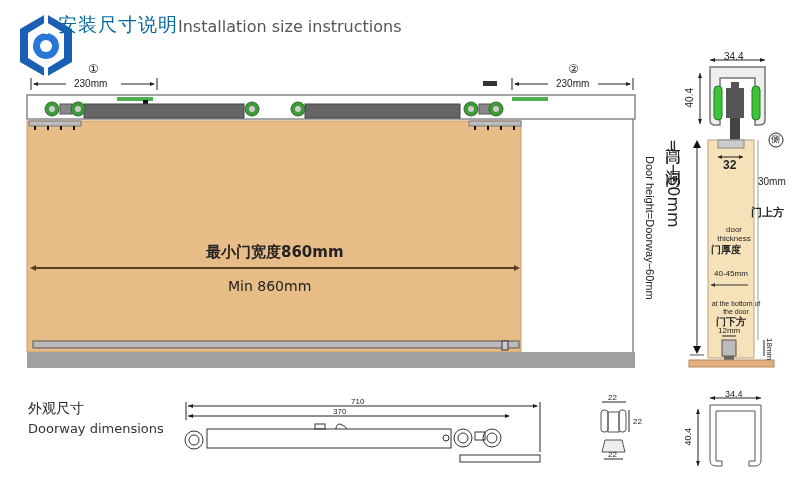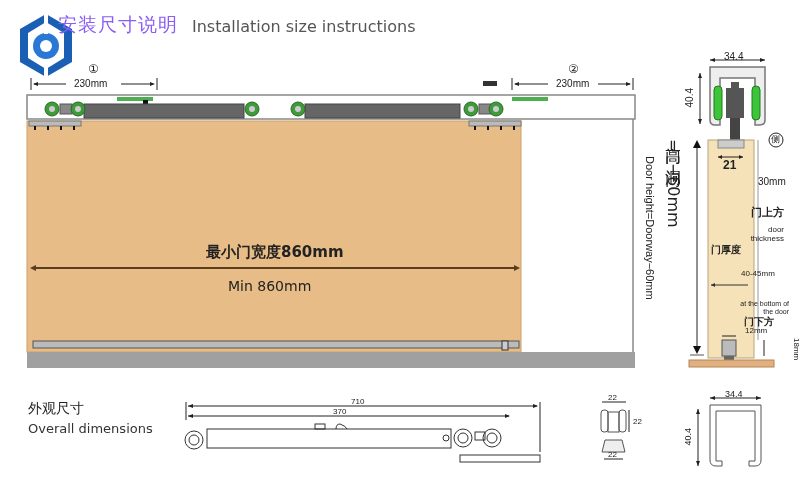--- a/index.html
+++ b/index.html
@@ -1,27 +1,27 @@
 <!DOCTYPE html>
 <html><head>
 <meta charset="utf-8">
 <style>
   html,body{margin:0;padding:0;background:#fff;}
   body{width:800px;height:500px;position:relative;overflow:hidden;font-family:"Liberation Sans","DejaVu Sans",sans-serif;color:#222;}
   .abs{position:absolute;}
-  .title-cn{left:58px;top:12px;font-size:19px;color:#8b5cf6;font-family:"DejaVu Sans",sans-serif;letter-spacing:1px;}
-  .title-en{left:192px;top:17px;font-size:16px;color:#555;font-family:"DejaVu Sans",sans-serif;}
+  .title-cn{left:58px;top:12px;font-size:19px;color:#0369a1;font-family:"DejaVu Sans",sans-serif;letter-spacing:1px;}
+  .title-en{left:178px;top:17px;font-size:16px;color:#555;font-family:"DejaVu Sans",sans-serif;}
   .dimtxt{font-size:10px;color:#222;}
   .circ{font-size:12px;color:#222;}
   .door-cn{font-size:15px;font-weight:bold;color:#222;font-family:"DejaVu Sans",sans-serif;}
   .door-en{font-size:14px;color:#222;font-family:"DejaVu Sans",sans-serif;}
   .ov-cn{left:28px;top:400px;font-size:14px;color:#222;font-family:"DejaVu Sans",sans-serif;}
   .ov-en{left:28px;top:421px;font-size:13px;color:#333;font-family:"DejaVu Sans",sans-serif;}
   .vert{writing-mode:vertical-rl;}
-  .side-small{font-size:8px;color:#222;line-height:9px;text-align:right;margin-left:27px;}
+  .side-small{font-size:8px;color:#222;line-height:9px;text-align:center;}
   .side-cn{font-size:10px;font-weight:bold;color:#222;font-family:"DejaVu Sans",sans-serif;}
   svg{position:absolute;left:0;top:0;}
 </style>
 </head>
 <body>
 
 <svg width="800" height="500">
 
   <rect x="27" y="95" width="608" height="24" fill="#fff" stroke="#888" stroke-width="1.5"></rect>
 
@@ -182,35 +182,35 @@
 <div class="abs circ" style="left:88px;top:62px;">①</div>
 <div class="abs dimtxt" style="left:74px;top:78px;">230mm</div>
 <div class="abs circ" style="left:568px;top:62px;">②</div>
 <div class="abs dimtxt" style="left:556px;top:78px;">230mm</div>
 
 <div class="abs door-cn" style="left:206px;top:243px;">最小门宽度860mm</div>
 <div class="abs door-en" style="left:228px;top:278px;">Min 860mm</div>
 
 <div class="abs dimtxt" style="left:724px;top:51px;">34.4</div>
 <div class="abs dimtxt vert" style="left:684px;top:88px;transform:rotate(180deg);">40.4</div>
-<div class="abs" style="left:723px;top:158px;font-size:12px;font-weight:bold;">21</div>
+<div class="abs" style="left:723px;top:158px;font-size:12px;font-weight:bold;">32</div>
 <div class="abs" style="left:771px;top:133px;font-size:9px;">侧</div>
 <div class="abs dimtxt" style="left:758px;top:176px;">30mm</div>
 <div class="abs vert" style="left:662px;top:134px;font-size:16px;font-family:'DejaVu Sans',sans-serif;">门高 = 门洞 −60mm</div>
 <div class="abs vert" style="left:644px;top:156px;font-size:11px;">Door height=Doorway−60mm</div>
 <div class="abs side-cn" style="left:711px;top:205px;font-size:11px;padding-left:40px;">门上方</div>
 <div class="abs side-small" style="left:711px;top:225px;width:46px;">door thickness</div>
 <div class="abs side-cn" style="left:711px;top:243px;">门厚度</div>
 <div class="abs side-small" style="left:714px;top:269px;">40-45mm</div>
 <div class="abs side-small" style="left:710px;top:300px;width:52px;font-size:7px;line-height:8px;">at the bottom of the door</div>
-<div class="abs side-cn" style="left:716px;top:315px;margin-left:28px;">门下方</div>
+<div class="abs side-cn" style="left:716px;top:315px;">门下方</div>
 <div class="abs side-small" style="left:718px;top:326px;">12mm</div>
 <div class="abs side-small vert" style="left:765px;top:338px;">18mm</div>
 
 <div class="abs ov-cn">外观尺寸</div>
-<div class="abs ov-en">Overall dimensions</div>
+<div class="abs ov-en">Doorway dimensions</div>
 <div class="abs" style="left:351px;top:397px;font-size:8px;">710</div>
 <div class="abs" style="left:333px;top:407px;font-size:8px;">370</div>
 <div class="abs" style="left:608px;top:393px;font-size:8px;">22</div>
 <div class="abs" style="left:633px;top:417px;font-size:8px;">22</div>
 <div class="abs" style="left:608px;top:450px;font-size:8px;">22</div>
 <div class="abs" style="left:725px;top:389px;font-size:9px;">34.4</div>
 <div class="abs vert" style="left:683px;top:428px;font-size:9px;transform:rotate(180deg);">40.4</div>
 
 </body></html>

